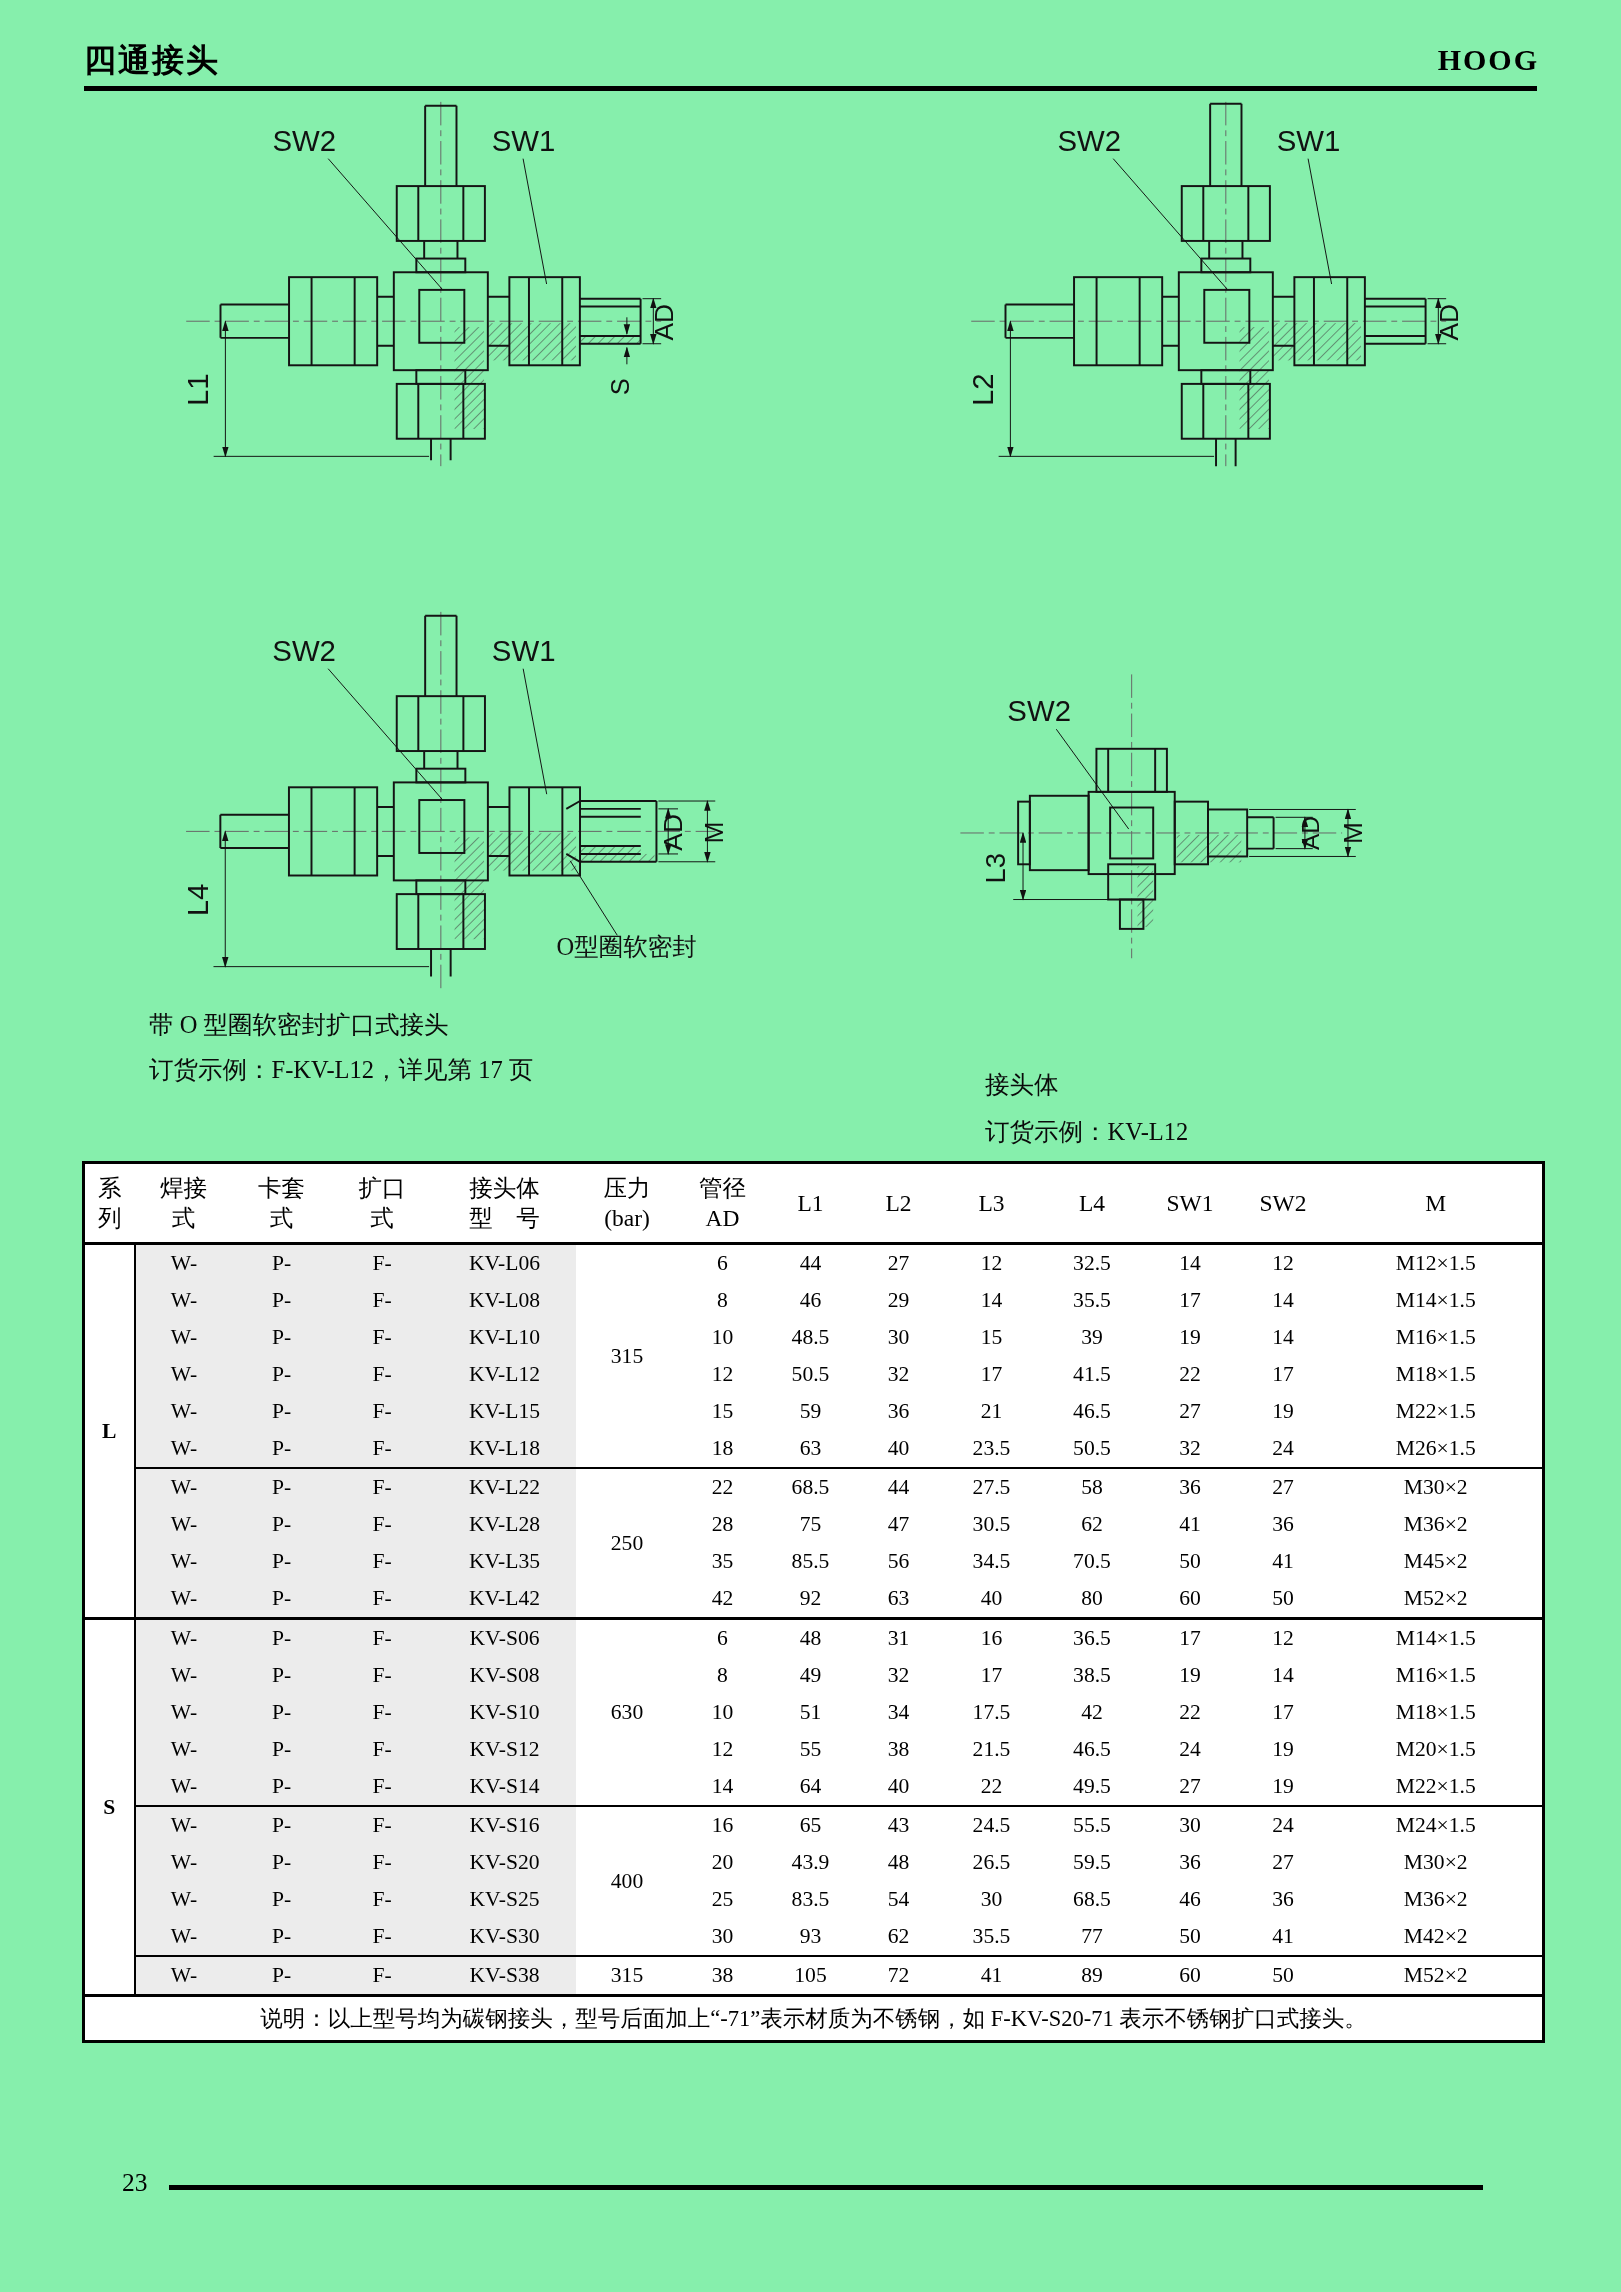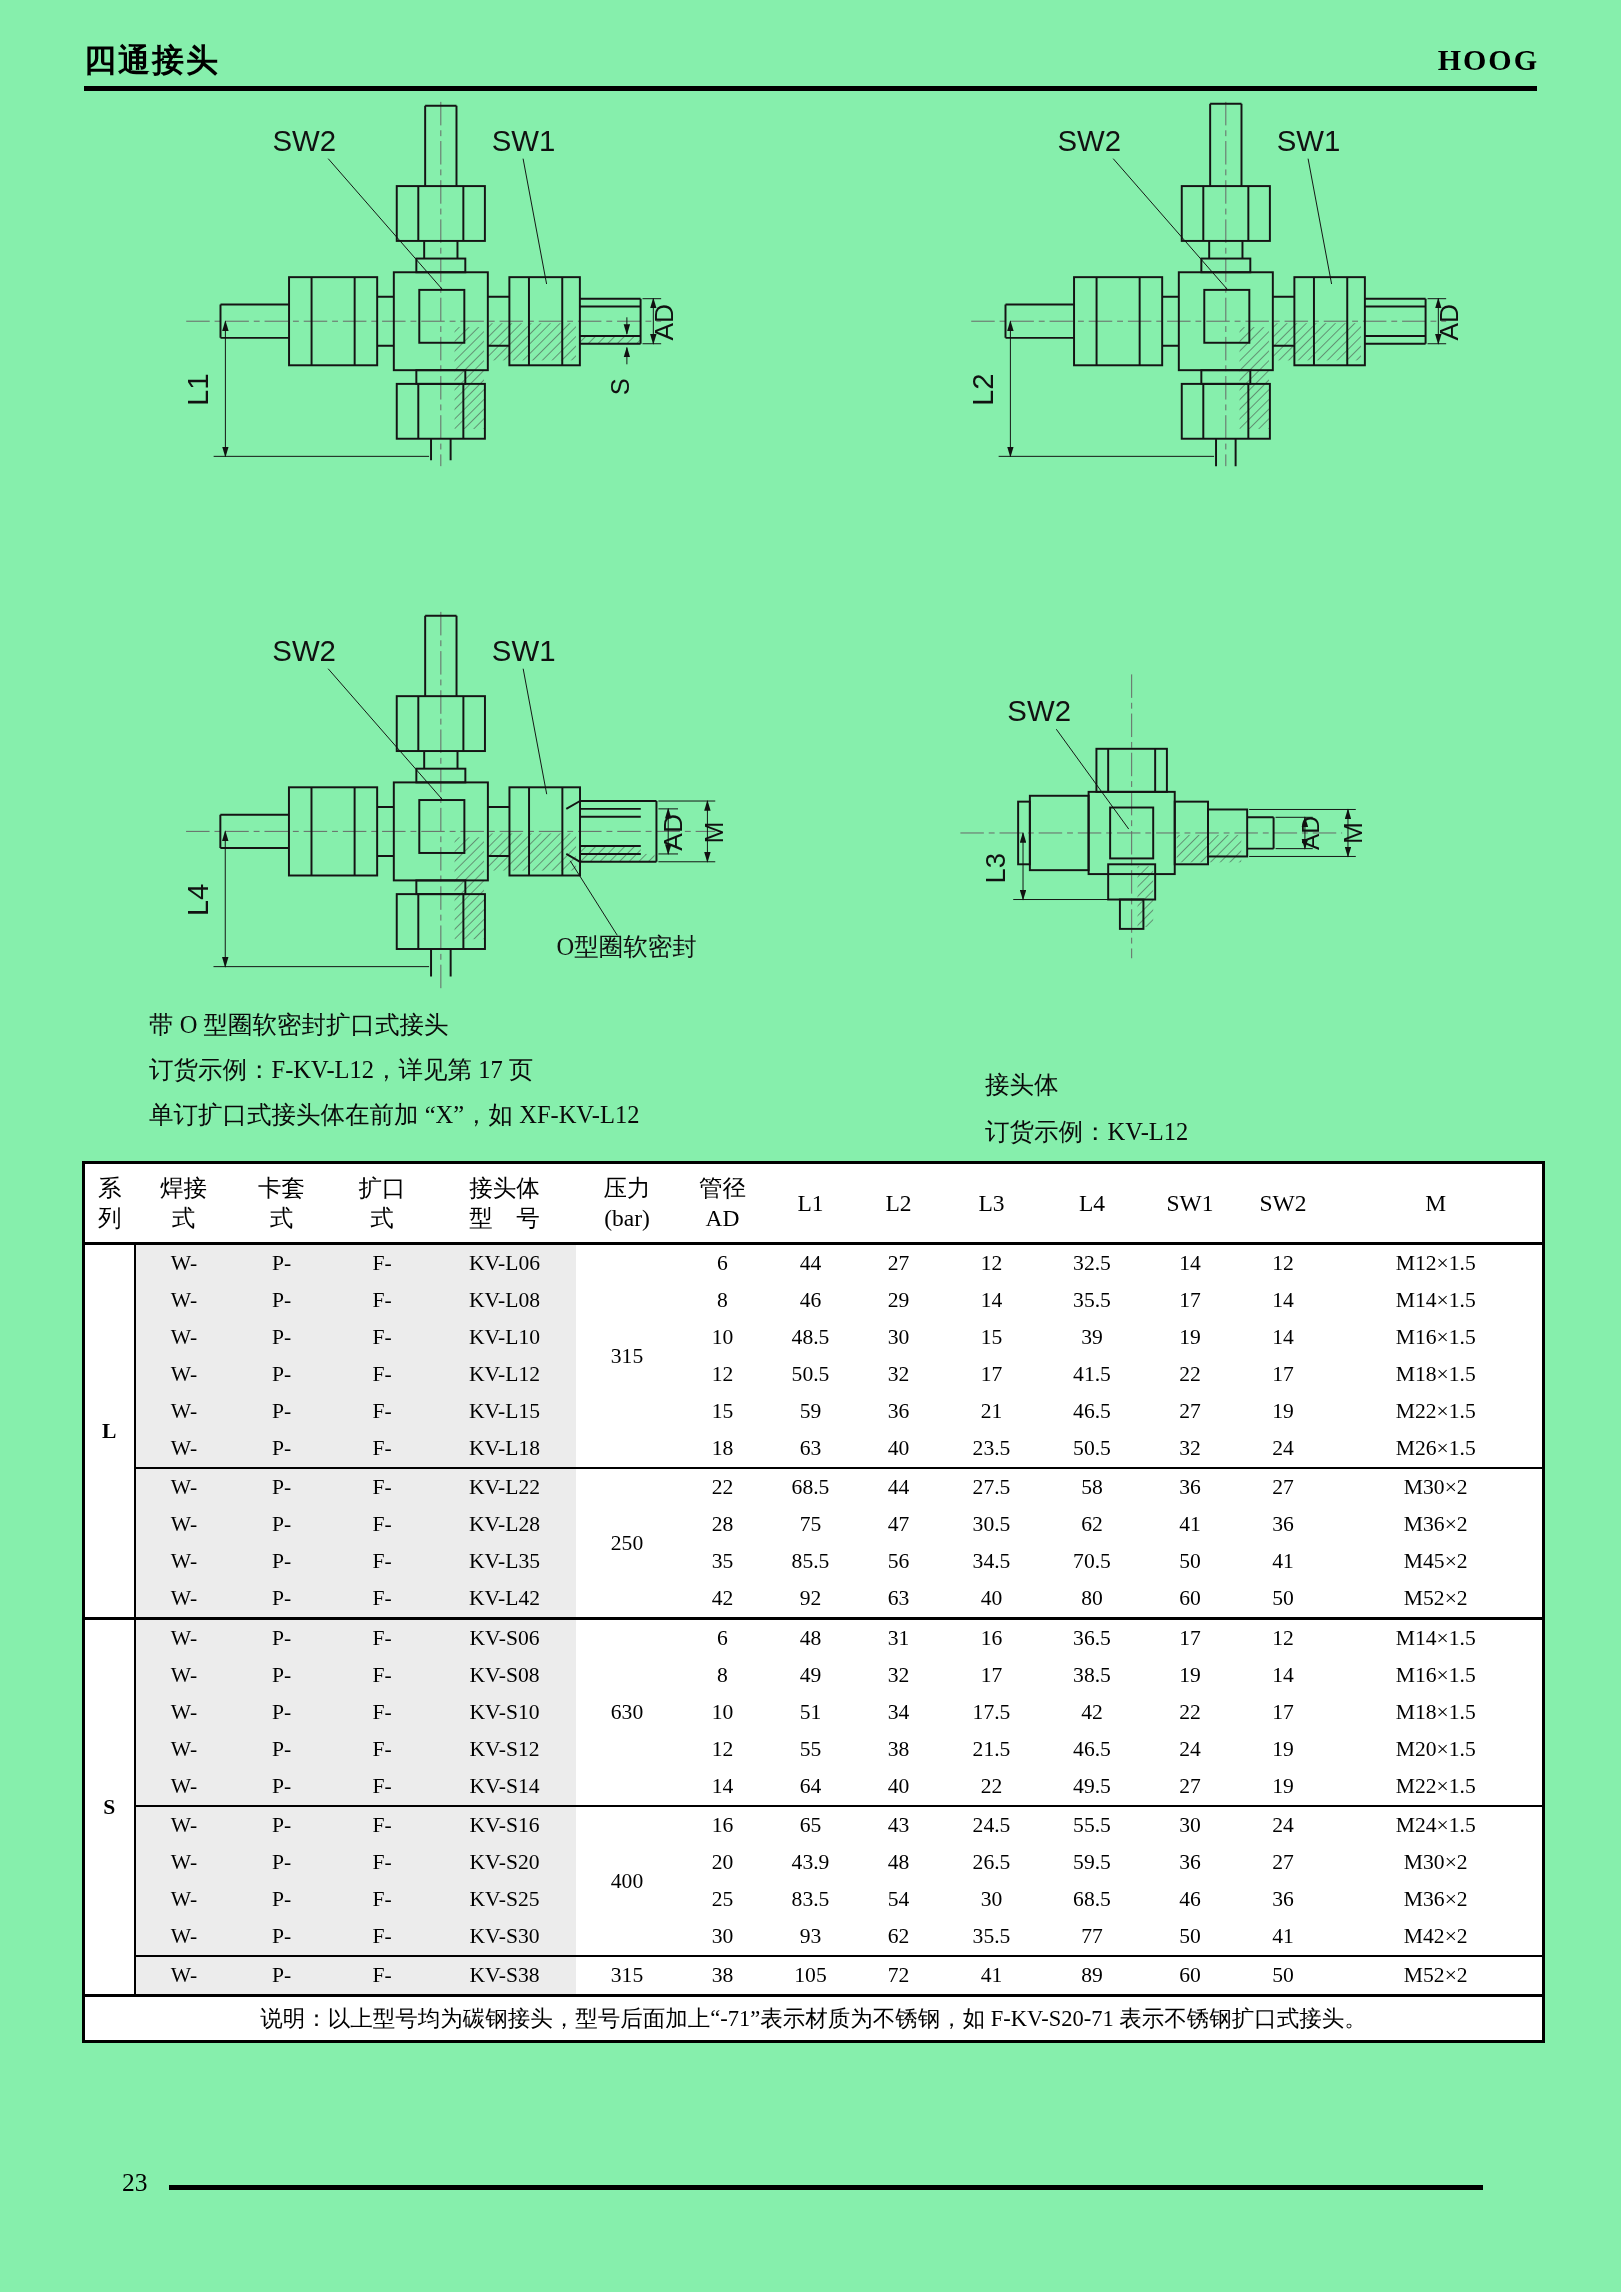--- a/index.html
+++ b/index.html
@@ -206,21 +206,20 @@
       <text x="372" y="56">SW1</text>
       <text transform="rotate(-90 82 300)" x="82" y="300" text-anchor="middle">L4</text>
       <text transform="rotate(-90 566 231)" x="566" y="231" text-anchor="middle" font-size="27">AD</text>
       <text transform="rotate(-90 608 231)" x="608" y="231" text-anchor="middle" font-size="27">M</text>
       <text x="438" y="356" font-size="25" font-family="Liberation Serif,serif">O型圈软密封</text>
     </g>
   </svg>
   <div class="caption" style="left:149px;top:1002px">
     <div>带 O 型圈软密封扩口式接头</div>
     <div>订货示例：F-KV-L12，详见第 17 页</div>
-    <div>单订扩口式接头体在前加 “X”，如 XF-KV-L12</div>
   </div>
 
   <svg class="fig-svg" style="left:921px;top:647px;width:529px;height:323px" viewBox="0 0 540 330">
     <g fill="url(#hatch)" stroke="none">
       <rect x="221" y="224" width="16" height="62"></rect>
       <rect x="261" y="192" width="66" height="28"></rect>
     </g>
     <g stroke="#666" stroke-width="1" fill="none" stroke-dasharray="24 5 6 5">
       <path d="M215 28 V318"></path>
         <path d="M40 190 H430"></path>

